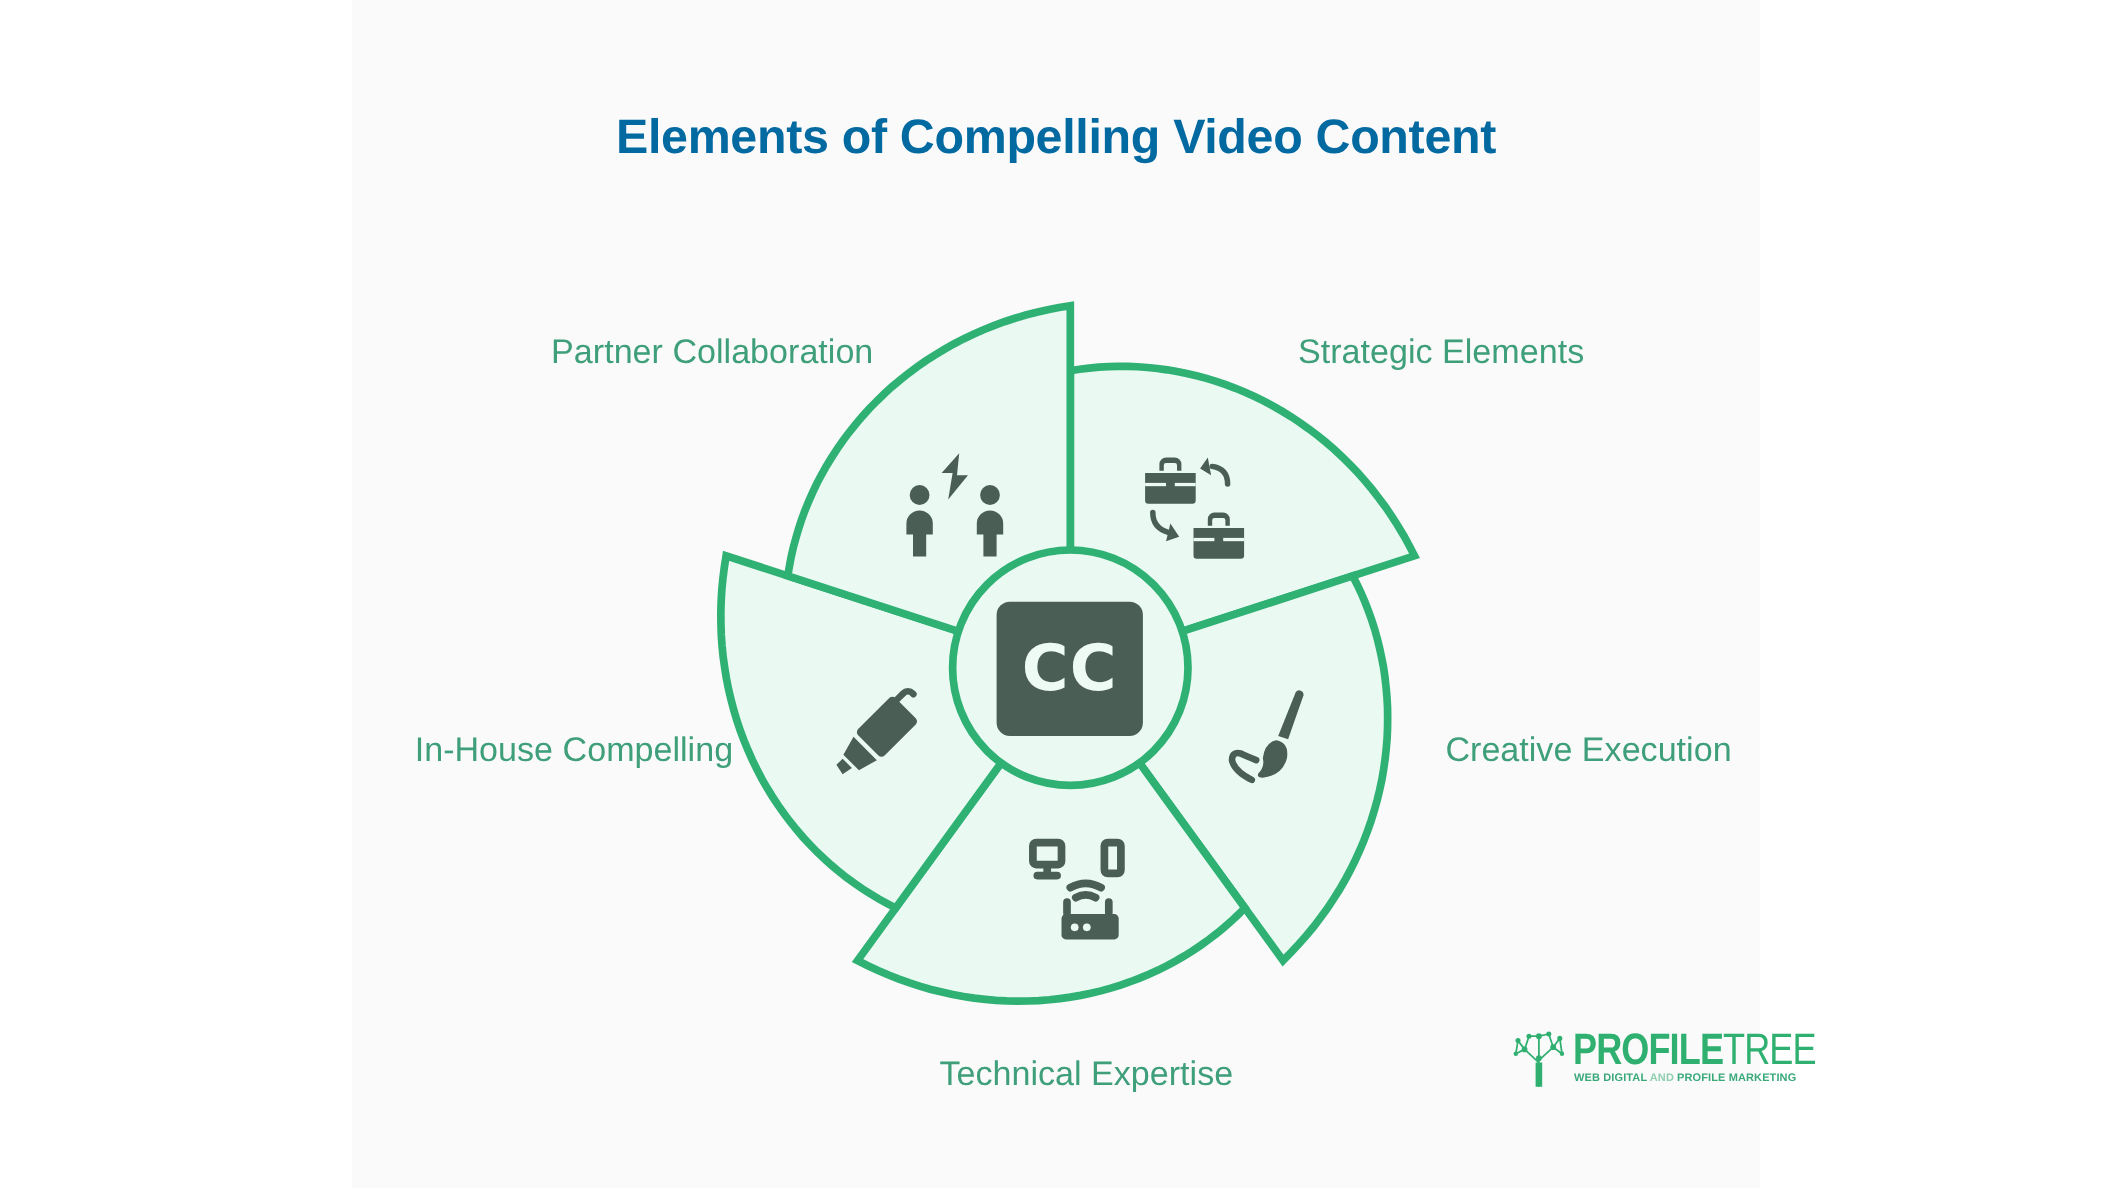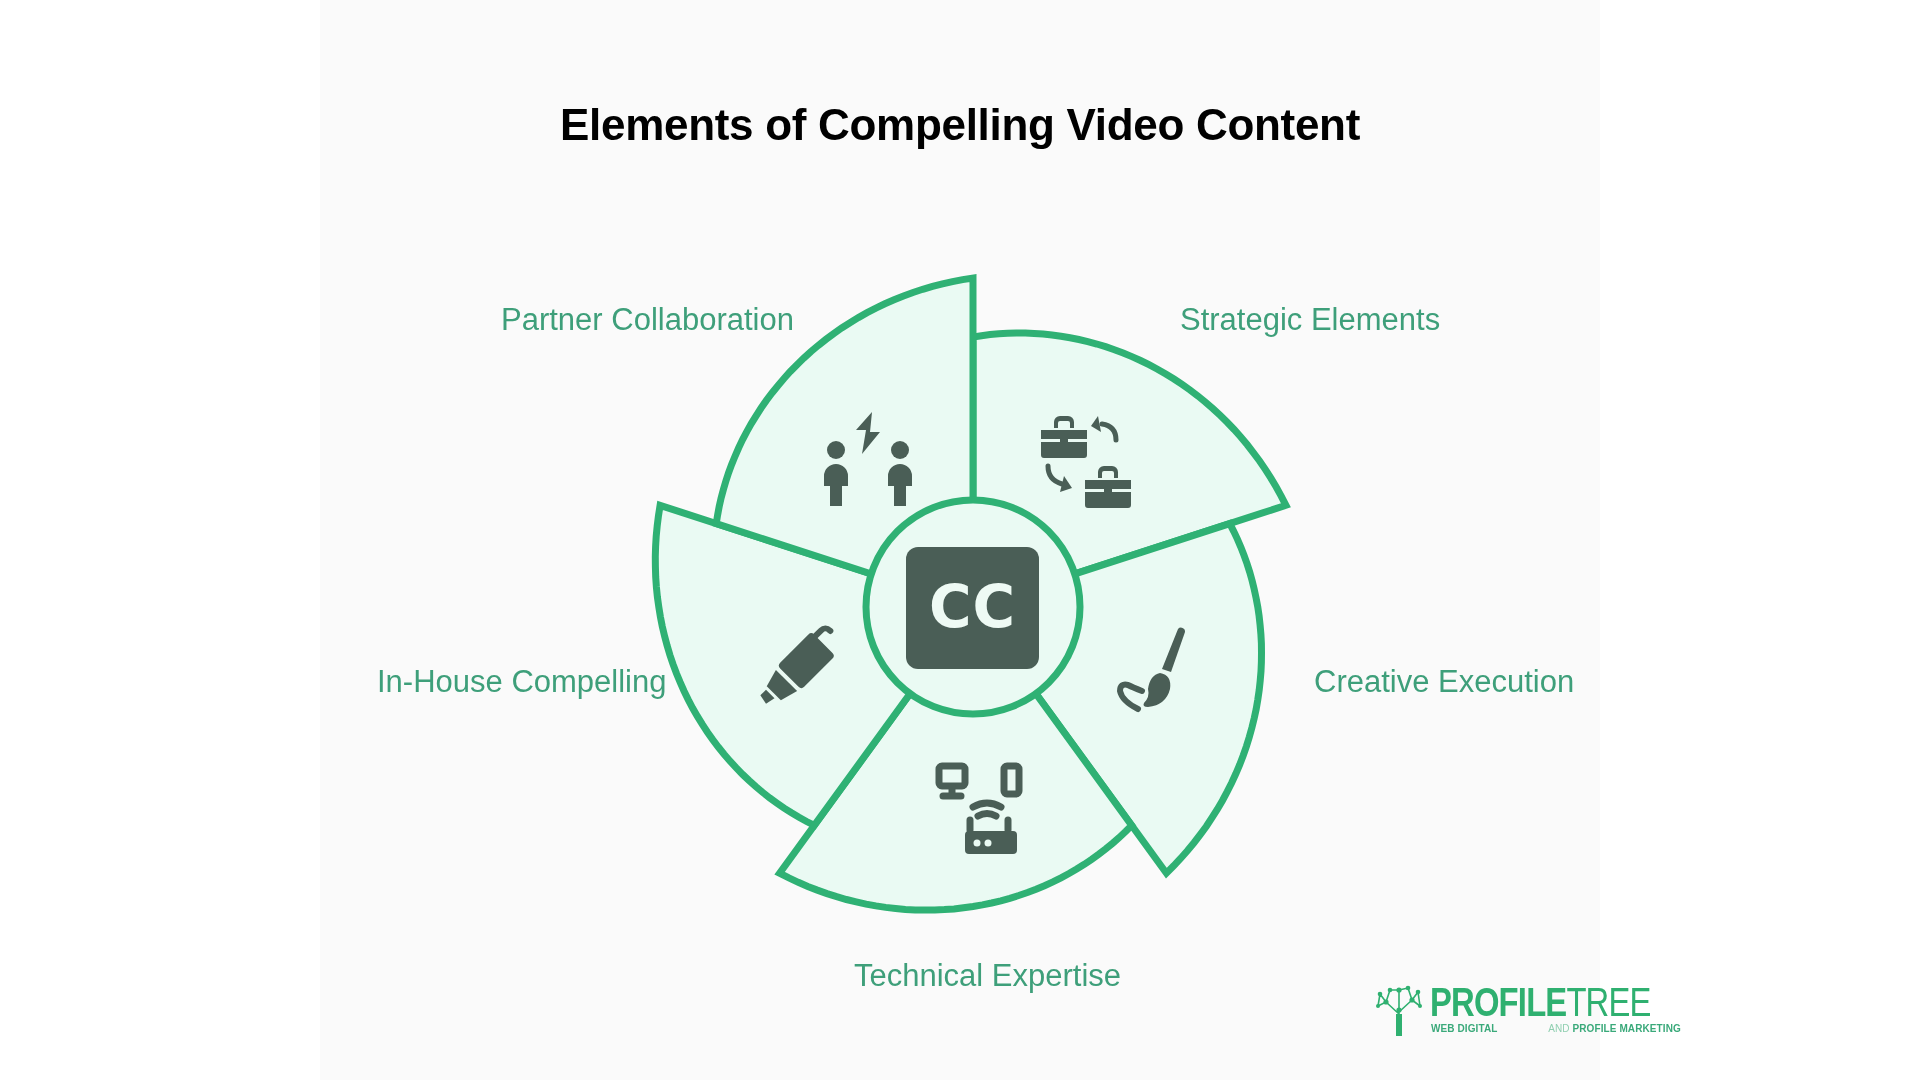--- a/index.html
+++ b/index.html
@@ -7,40 +7,40 @@
     width: 1920px; height: 1080px; overflow: hidden; position: relative;
     background: #ffffff;
     font-family: "Liberation Sans", "DejaVu Sans", sans-serif;
   }
   .card {
     position: absolute; left: 320px; top: 0; width: 1280px; height: 1080px;
     background: #fafafa;
   }
   .title {
     position: absolute; left: 0; width: 1920px; top: 100px;
-    text-align: center; font-size: 44px; font-weight: bold; color: #000000;
+    text-align: center; font-size: 44px; font-weight: bold; color: #0369a1;
     letter-spacing: -0.3px;
   }
   .label {
     position: absolute; font-size: 31px; color: #3e9f7a; white-space: nowrap;
   }
   svg.diagram { position: absolute; left: 0; top: 0; }
-  .logo { position: absolute; left: 1374px; top: 980px; width: 260px; height: 60px; }
+  .logo { position: absolute; left: 1374px; top: 932px; width: 260px; height: 60px; }
   .logo-word {
     position: absolute; left: 56px; top: 2px; font-size: 40px; line-height: 40px;
     color: #2fb070; letter-spacing: -1px; transform: scaleX(0.82); transform-origin: left top;
     white-space: nowrap;
   }
   .logo-word .b { font-weight: bold; }
   .logo-word .l { font-weight: normal; }
   .logo-tag {
     position: absolute; left: 57px; top: 43px; font-size: 10px; font-weight: bold;
     color: #3aa97a; white-space: nowrap; letter-spacing: 0.1px;
   }
-  .logo-tag .l { font-weight: normal; color: #8fcfb0; margin-left: 48px; }
+  .logo-tag .l { font-weight: bold; color: #8fcfb0; }
 </style>
 </head>
 <body>
 
 <div class="card"></div>
 
 <div class="title">Elements of Compelling Video Content</div>
 
 <svg class="diagram" width="1920" height="1080" viewBox="0 0 1920 1080">
   <g id="petals">

